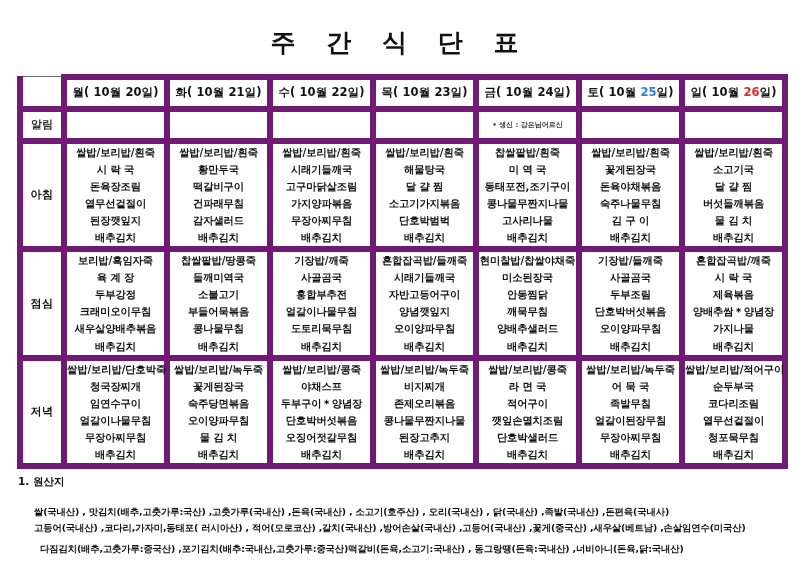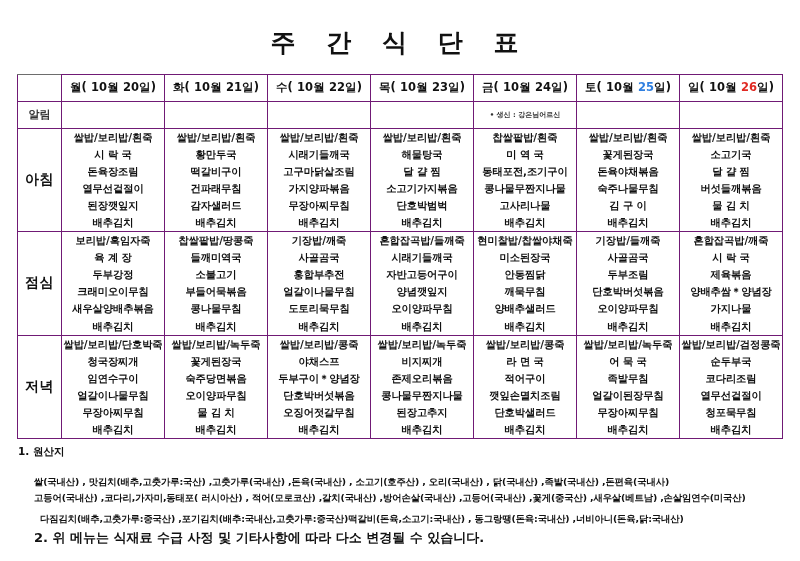--- a/index.html
+++ b/index.html
@@ -38,21 +38,21 @@
   }
 
   
   table.menu {
     border-collapse: collapse;
     table-layout: fixed;
     width: 766px;
     margin: 0;
   }
   table.menu td, table.menu th {
-    border: 1px solid #701a75;
+    border: 6px solid #701a75;
     padding: 0;
     vertical-align: middle;
     text-align: center;
     font-weight: bold;
   }
 
   col.c-label { width: 44px; }
   col.c-day   { width: 103px; }
 
   
@@ -72,21 +72,21 @@
     height: 26px;
     font-size: 7px;
     font-weight: bold;
     color: #333;
     letter-spacing: 0px;
   }
   tr.notice td.rowlabel { font-size: 11px; }
 
   
   td.rowlabel {
-    font-size: 14px;
+    font-size: 11px;
     font-weight: bold;
     letter-spacing: .5px;
     color: #111;
   }
 
   
   td.meal {
     padding: 4px 1px 5px 1px;
     font-size: 10.3px;
     line-height: 17.1px;
@@ -333,21 +333,21 @@
           </td>
         <td class="meal">
             <span class="item">쌀밥/보리밥/녹두죽</span>
             <span class="item">어 묵 국</span>
             <span class="item">족발무침</span>
             <span class="item">얼갈이된장무침</span>
             <span class="item">무장아찌무침</span>
             <span class="item">배추김치</span>
           </td>
         <td class="meal">
-            <span class="item">쌀밥/보리밥/검정콩죽</span>
+            <span class="item">쌀밥/보리밥/적어구이</span>
             <span class="item">순두부국</span>
             <span class="item">코다리조림</span>
             <span class="item">열무선겉절이</span>
             <span class="item">청포묵무침</span>
             <span class="item">배추김치</span>
           </td>
       </tr>
     </tbody>
   </table>
 

